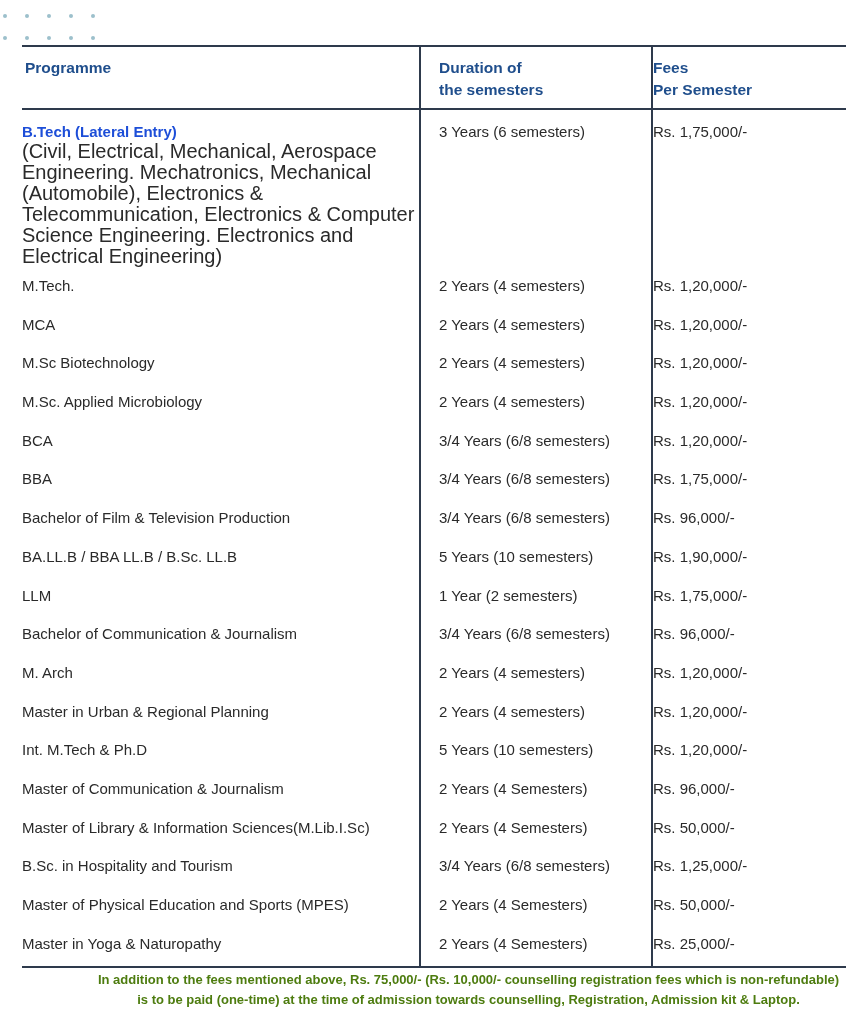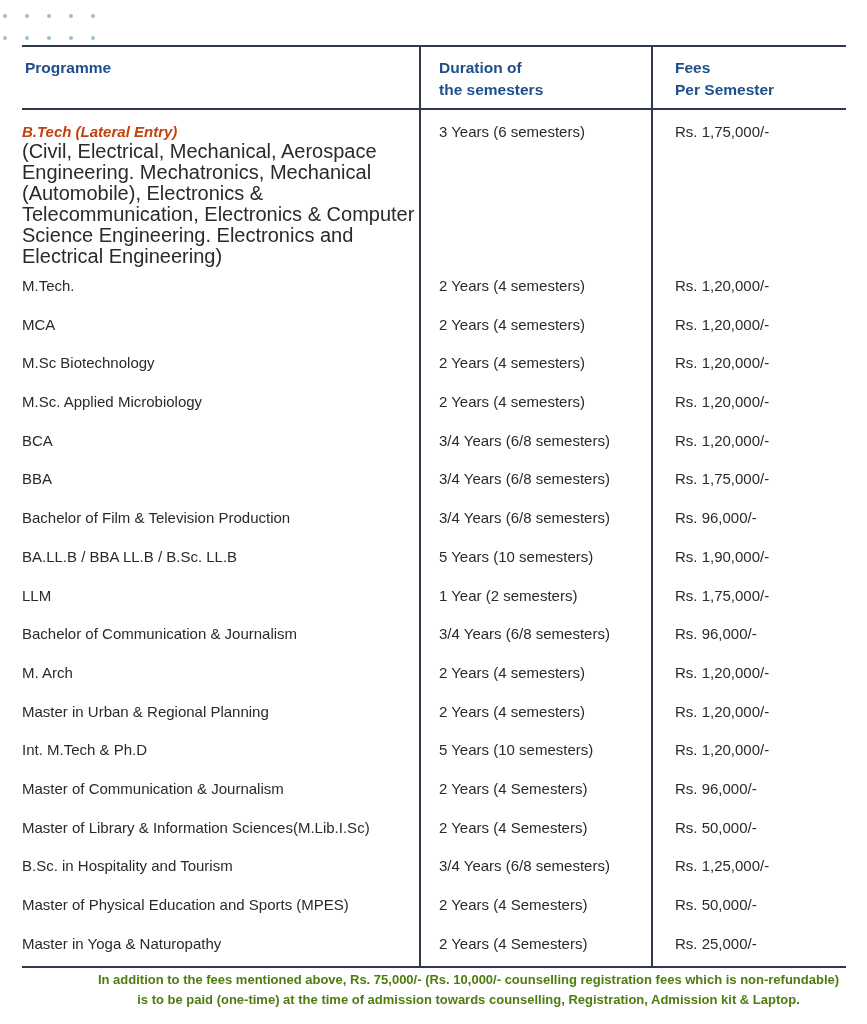--- a/index.html
+++ b/index.html
@@ -22,30 +22,30 @@
   th {
     text-align: left; vertical-align: top; color: #1f4e8c;
     font-weight: bold; font-size: 15.5px; line-height: 22px;
     padding: 10px 0 7px 3px;
   }
   th .line { display: block; }
   col.c1 { width: 398px; }
   col.c2 { width: 232px; }
   col.c3 { width: 194px; }
   th.col2, td.col2 { border-left: 2px solid #2e3a4c; padding-left: 18px; }
-  th.col3, td.col3 { border-left: 2px solid #2e3a4c; padding-left: 22px; }
+  th.col3, td.col3 { border-left: 2px solid #2e3a4c; padding-left: 0; }
   td {
     font-size: 15px; vertical-align: top; padding: 0;
     height: 38.7px; line-height: 20px;
   }
   td .cell { display: block; padding-top: 8px; }
   tr.first td .cell { padding-top: 12px; }
   tr.first td { height: 126px; }
   td.col1 { padding-left: 0; }
-  .bold { font-weight: bold; color: #c2410c; font-style: italic; }
+  .bold { font-weight: bold; color: #1d4ed8; }
   .sub { font-size: 20px; line-height: 19.5px; }
   tbody tr:last-child td { height: 40px; border-bottom: 2px solid #2e3a4c; }
   .note {
     position: absolute; left: 0; width: 867px; top: 970px;
     text-align: center; font-weight: bold; font-size: 13px;
     line-height: 20px; color: #4d7c0f; margin-left: 35px;
   }
 </style>
 </head>
 <body>

